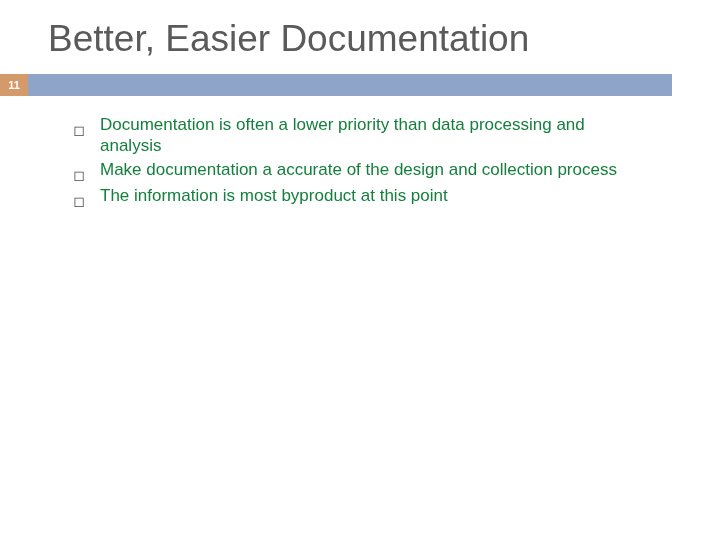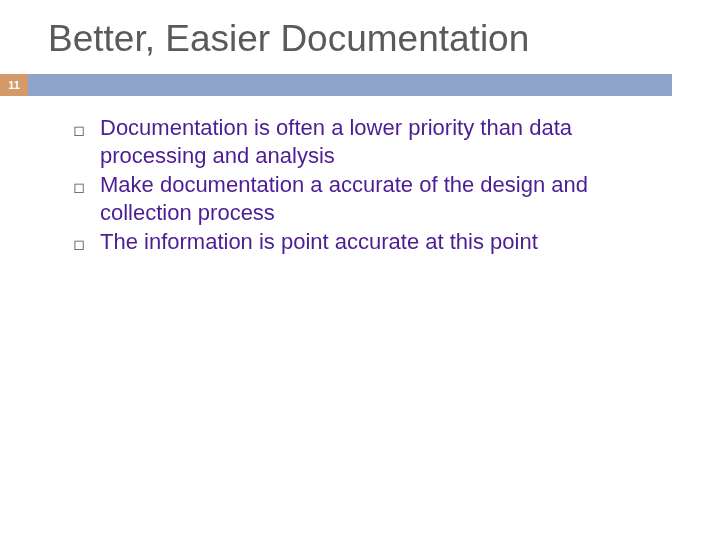--- a/index.html
+++ b/index.html
@@ -52,22 +52,22 @@
   .bullet-marker {
     font-size: 14px;
     color: #4a4a4a;
     margin-right: 14px;
     margin-top: 8px;
     flex-shrink: 0;
     width: 14px;
     text-align: center;
   }
   .bullet-text {
-    font-size: 22px;
-    color: #4c1d95;
+    font-size: 17px;
+    color: #15803d;
     line-height: 1.25;
   }
 </style>
 </head>
 <body>
 
 <div class="slide">
   <div class="title">Better, Easier Documentation</div>
   <div class="bar">
     <div class="page-badge">11</div>
@@ -76,16 +76,16 @@
     <div class="bullet-row">
       <span class="bullet-marker">◻</span>
       <span class="bullet-text">Documentation is often a lower priority than data processing and analysis</span>
     </div>
     <div class="bullet-row">
       <span class="bullet-marker">◻</span>
       <span class="bullet-text">Make documentation a accurate of the design and collection process</span>
     </div>
     <div class="bullet-row">
       <span class="bullet-marker">◻</span>
-      <span class="bullet-text">The information is point accurate at this point</span>
+      <span class="bullet-text">The information is most byproduct at this point</span>
     </div>
   </div>
 </div>
 
 </body></html>

